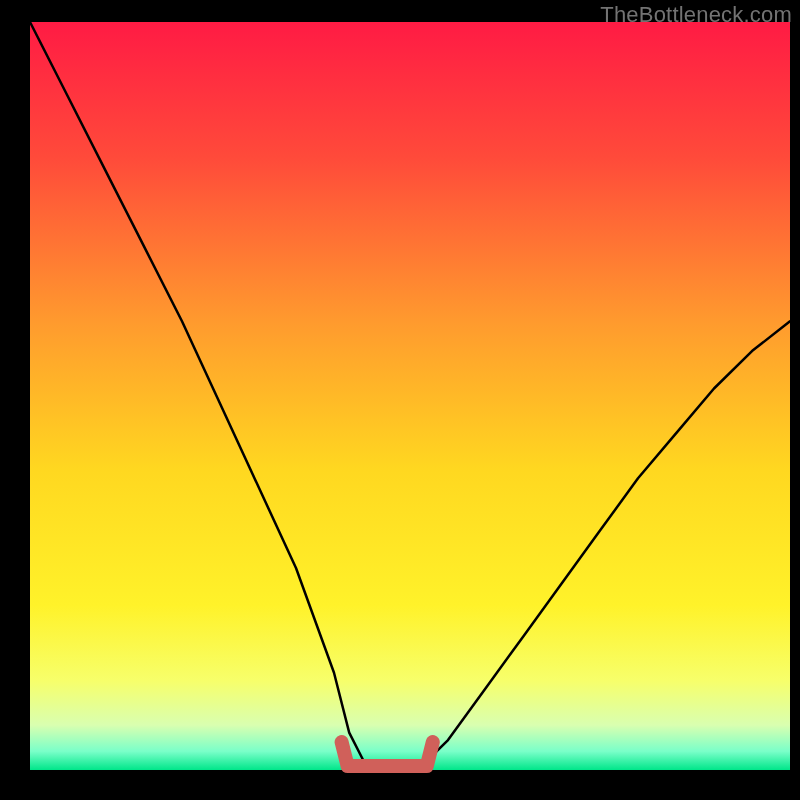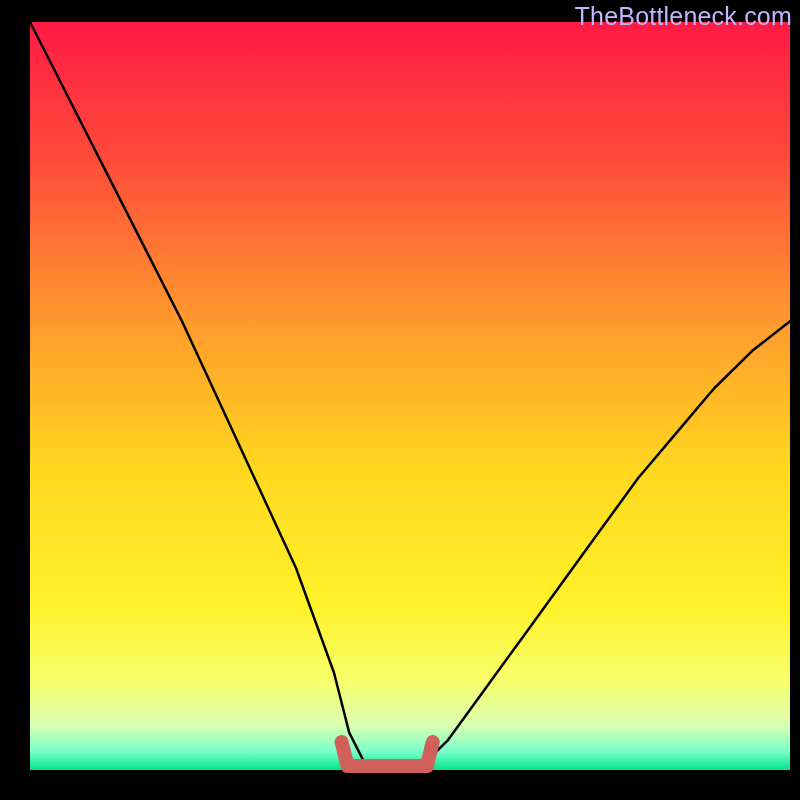--- a/index.html
+++ b/index.html
@@ -15,22 +15,22 @@
     position: absolute;
     top: 0;
     left: 0;
     width: 800px;
     height: 800px;
   }
   .watermark {
     position: absolute;
     top: 2px;
     right: 8px;
-    color: #c4b5fd;
-    font-size: 25px;
+    color: #737373;
+    font-size: 22px;
     font-weight: 500;
     letter-spacing: 0.2px;
     z-index: 20;
   }
   svg {
     display: block;
   }
 </style>
 </head>
 <body>

